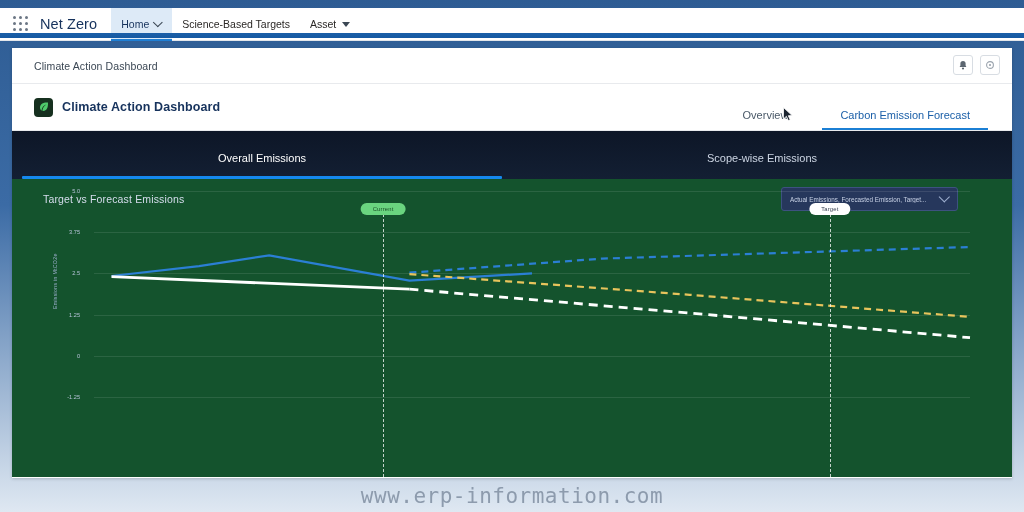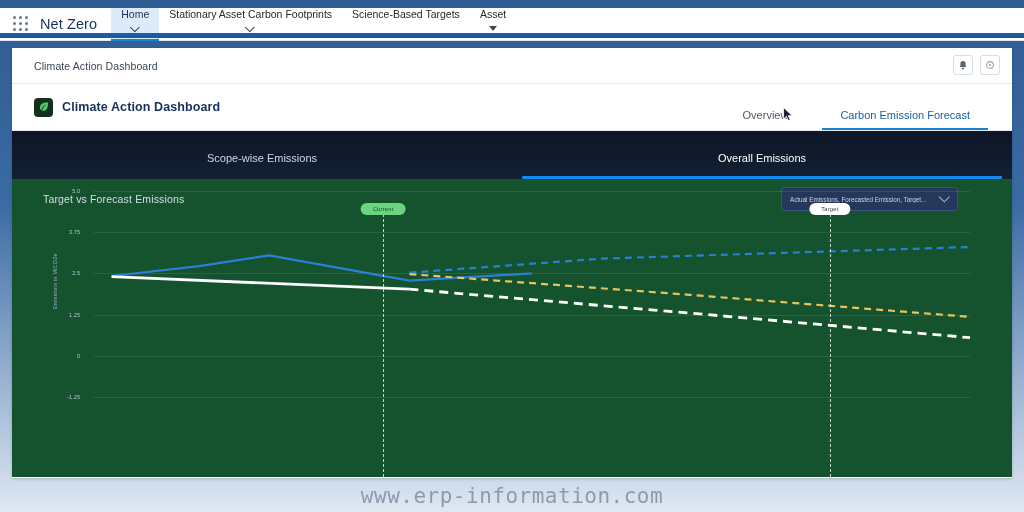--- a/index.html
+++ b/index.html
@@ -33,21 +33,20 @@
   }
   .waffle i { display: block; width: 3px; height: 3px; background: #6b7684; border-radius: 50%; }
   .brand {
     font-size: 14.5px; color: #16325c; font-weight: 400;
     letter-spacing: .1px; margin-right: 14px; white-space: nowrap;
   }
   .navitem {
     height: 33px; display: flex; align-items: center; gap: 6px;
     padding: 0 10px; font-size: 10.5px; color: #2b2826; white-space: nowrap;
     cursor: default;
-    flex-direction: column;
   }
   .navitem.active { background: #ddeaf7; color: #16325c; box-shadow: inset 0 -2px 0 #1f7fd4; }
   .caret {
     width: 0; height: 0;
     border-left: 4px solid transparent;
     border-right: 4px solid transparent;
     border-top: 4px solid #55606d;
   }
   .caret.thin {
     width: 7px; height: 7px; border: none;
@@ -205,24 +204,20 @@
         <i></i>
         <i></i>
         <i></i>
         <i></i>
         <i></i>
     </div>
     <div class="brand">Net Zero</div>
 
     <div class="navitem active">
       <span>Home</span>
-      <span class="caret thin"></span>
-    </div>
-    <div class="navitem">
-      <span>Stationary Asset Carbon Footprints</span>
       <span class="caret thin"></span>
     </div>
     <div class="navitem">
       <span>Science-Based Targets</span>
     </div>
     <div class="navitem">
       <span>Asset</span>
       <span class="caret-solid"></span>
     </div>
   </div>
@@ -262,25 +257,25 @@
         </div>
         <div class="wtab active">
           <span>Carbon Emission Forecast</span>
         </div>
       </div>
     </div>
 
     <div class="dark">
 
       <div class="dtabs">
+        <div class="dtab active">
+          <span>Overall Emissions</span>
+        </div>
         <div class="dtab">
           <span>Scope-wise Emissions</span>
-        </div>
-        <div class="dtab active">
-          <span>Overall Emissions</span>
         </div>
       </div>
 
       <div class="panel-body">
 
         <div class="chart-title">Target vs Forecast Emissions</div>
 
         <div class="legend-select">
           <span class="lbl">Actual Emissions, Forecasted Emission, Target...</span>
           <span class="sel-caret"></span>

